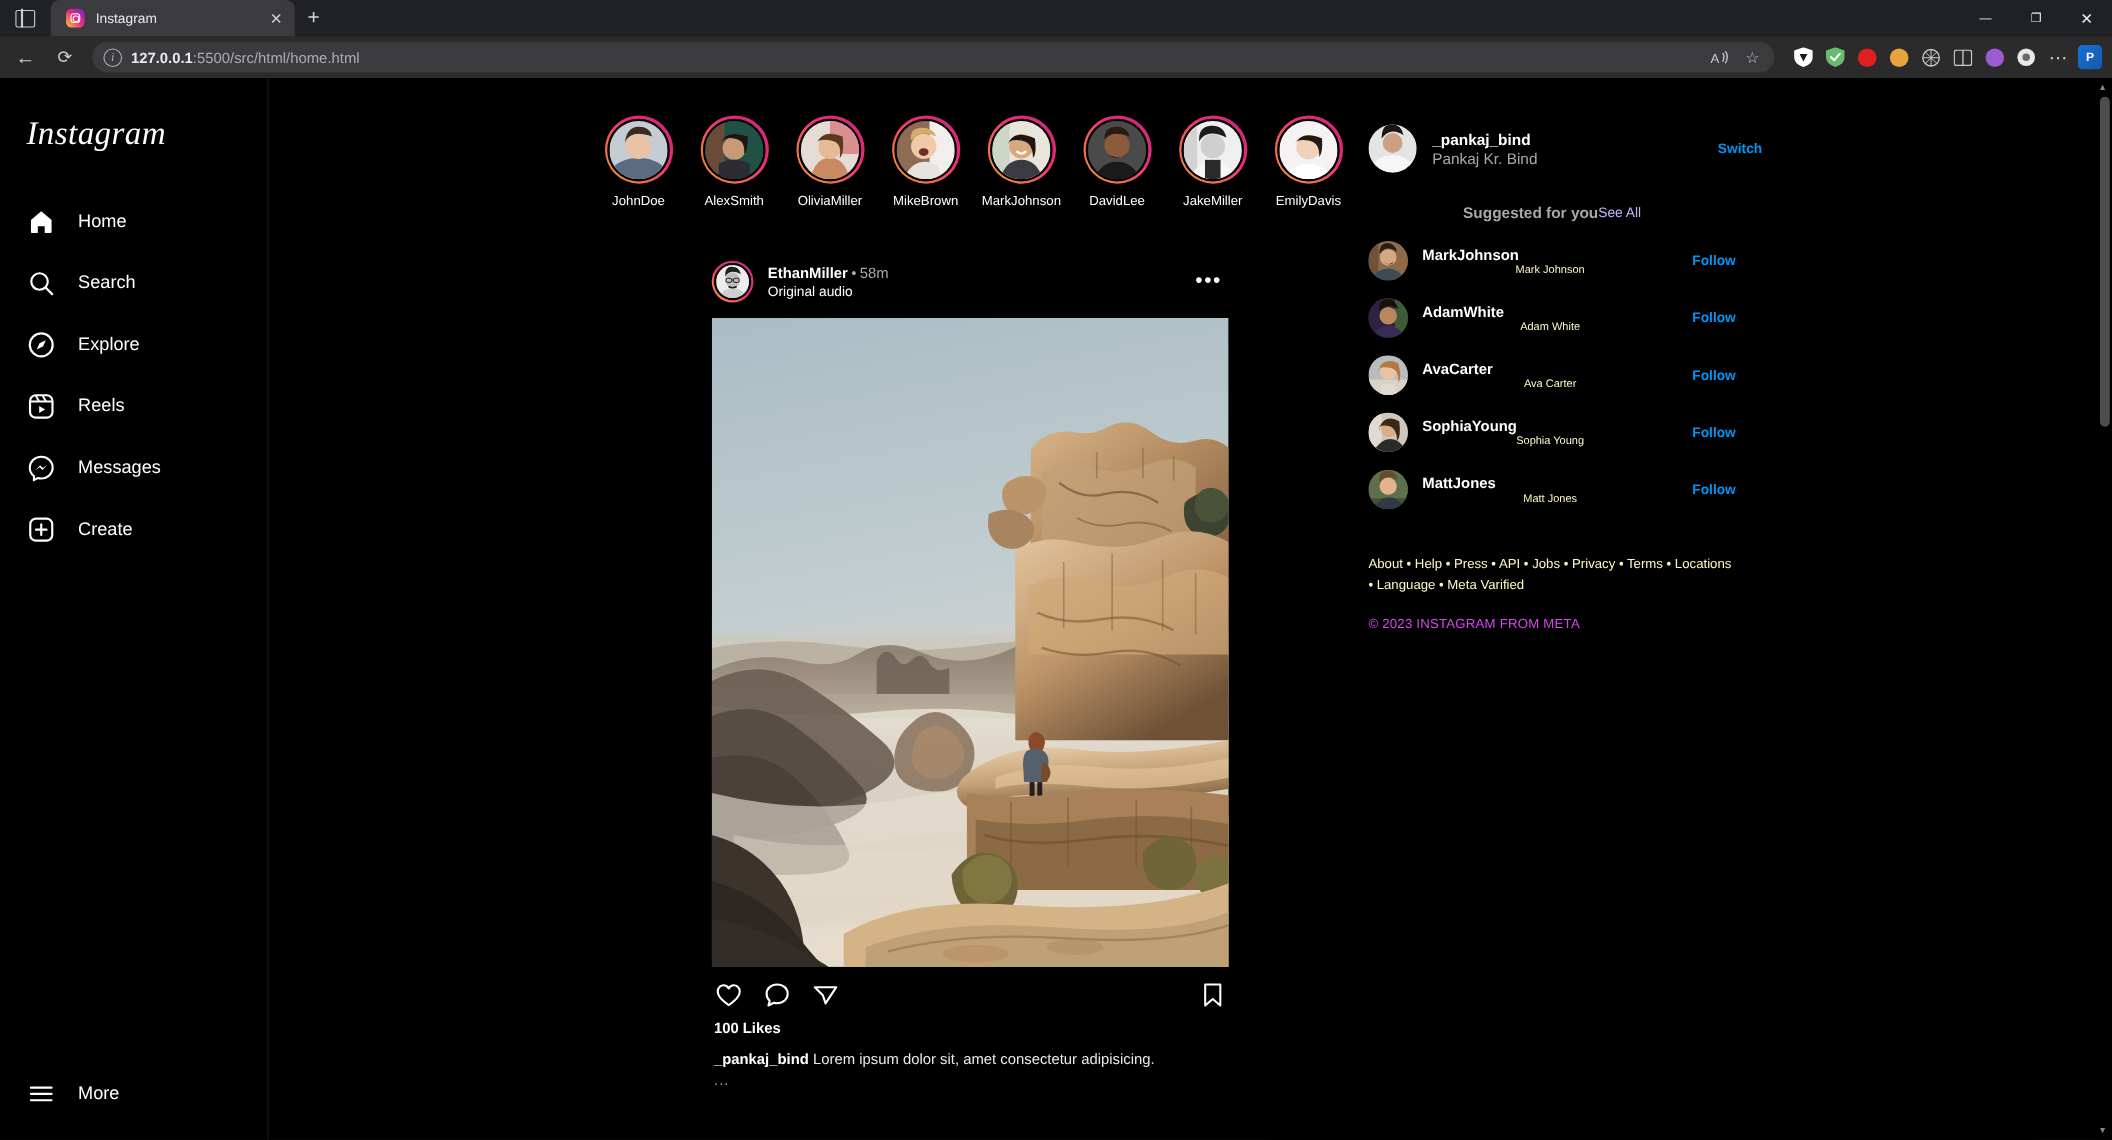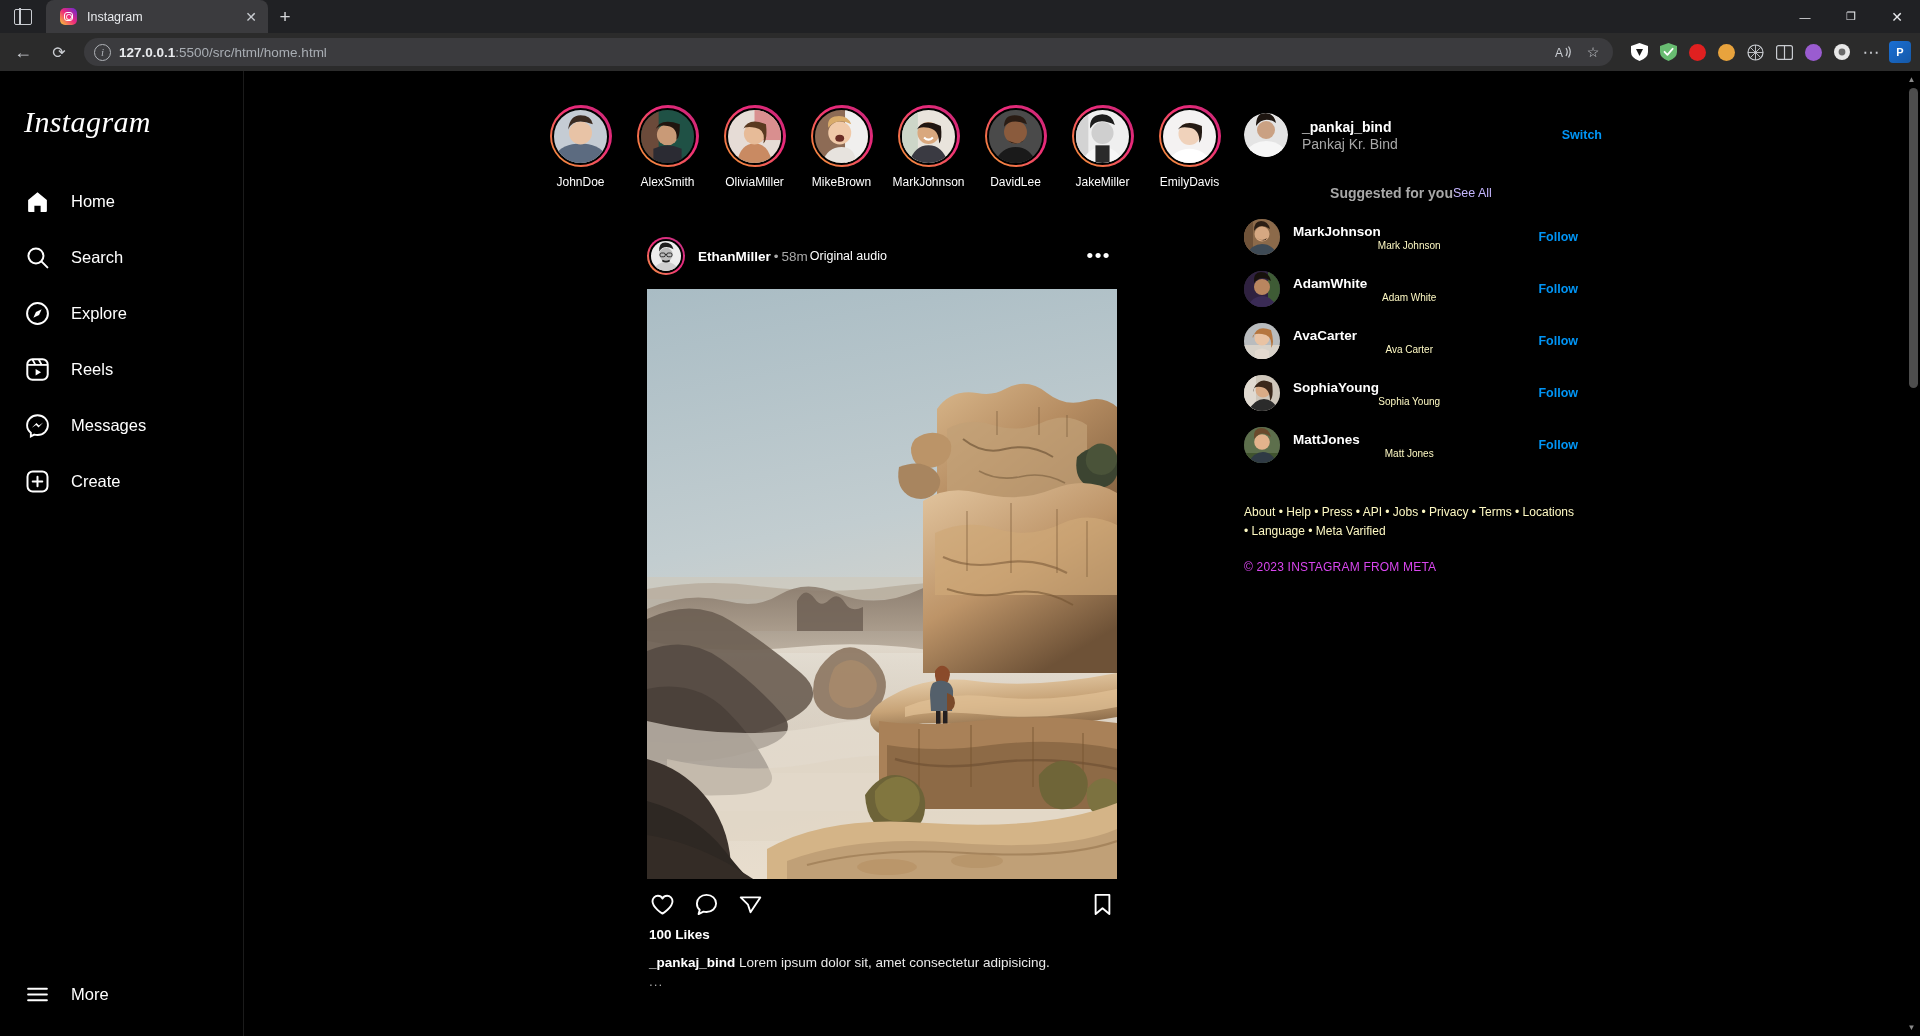--- a/index.html
+++ b/index.html
@@ -107,21 +107,21 @@
   .story-inner { width:100%;height:100%;border-radius:50%;border:2.2px solid #000;overflow:hidden;background:#222; }
   .story-name { font-size:12px; color:#fff; white-space:nowrap; }
 
   .post { width: 470px; }
   .post-head { display:flex; align-items:center; gap:13px; margin-bottom: 14px; }
   .post-av-ring {
     width:38px;height:38px;border-radius:50%;padding:2px;flex:none;
     background: linear-gradient(45deg,#f9a43c,#ee2a7b,#c13584);
   }
   .post-av { width:100%;height:100%;border-radius:50%;border:2px solid #000;overflow:hidden;background:#333; }
-  .post-meta { flex:1; display:flex; flex-direction:row; gap:2px; }
+  .post-meta { flex:1; display:flex; flex-direction:column; gap:2px; }
   .post-line1 { font-size:13.5px; color:#fff; }
   .post-line1 b { font-weight:700; }
   .post-line1 .dot { color:#a8a8a8; margin:0 3px; }
   .post-line1 .time { color:#a8a8a8; }
   .post-audio { font-size:12.5px; color:#fff; }
   .post-more { color:#fff; font-size:19px; letter-spacing:1.5px; line-height:8px; padding: 0 6px; cursor:pointer; }
 
   .post-image { width:470px; height:590px; overflow:hidden; background:#111; position:relative; }
   .post-image svg { display:block; width:100%; height:100%; }
 

